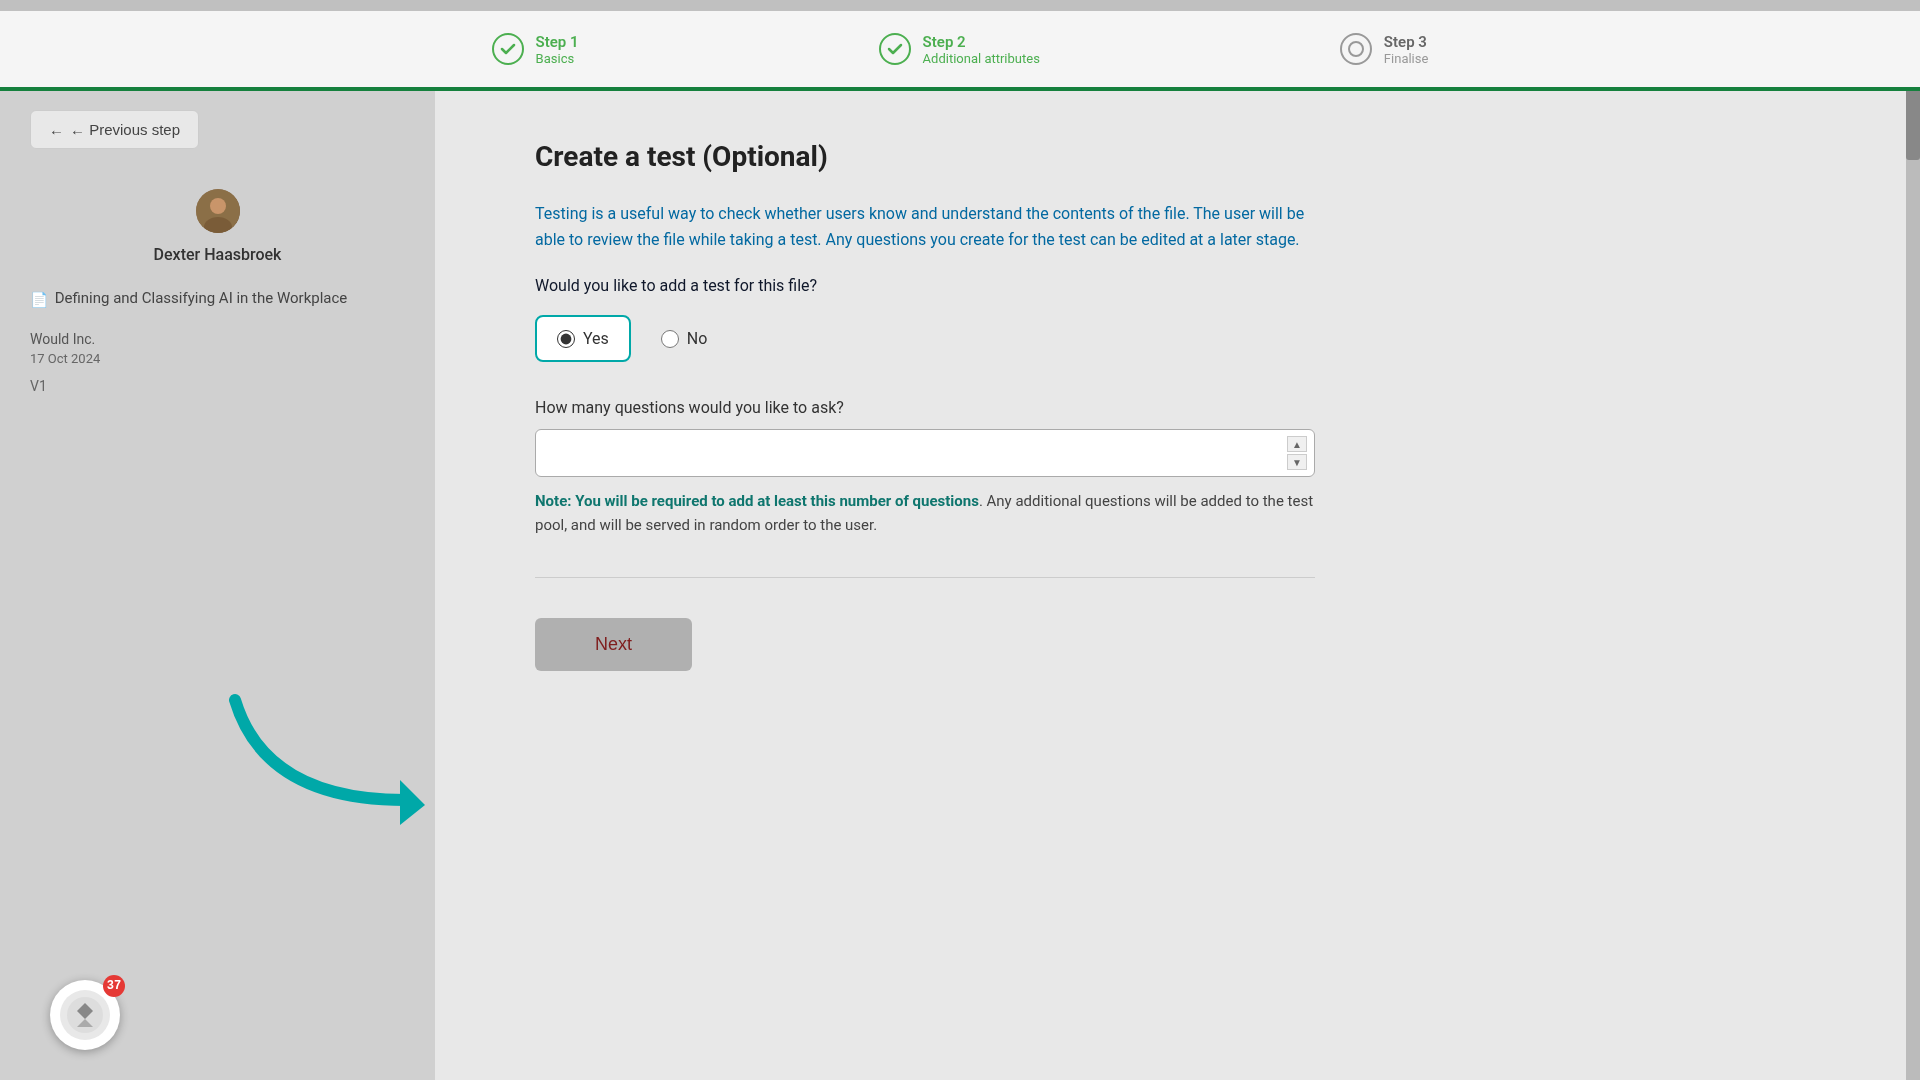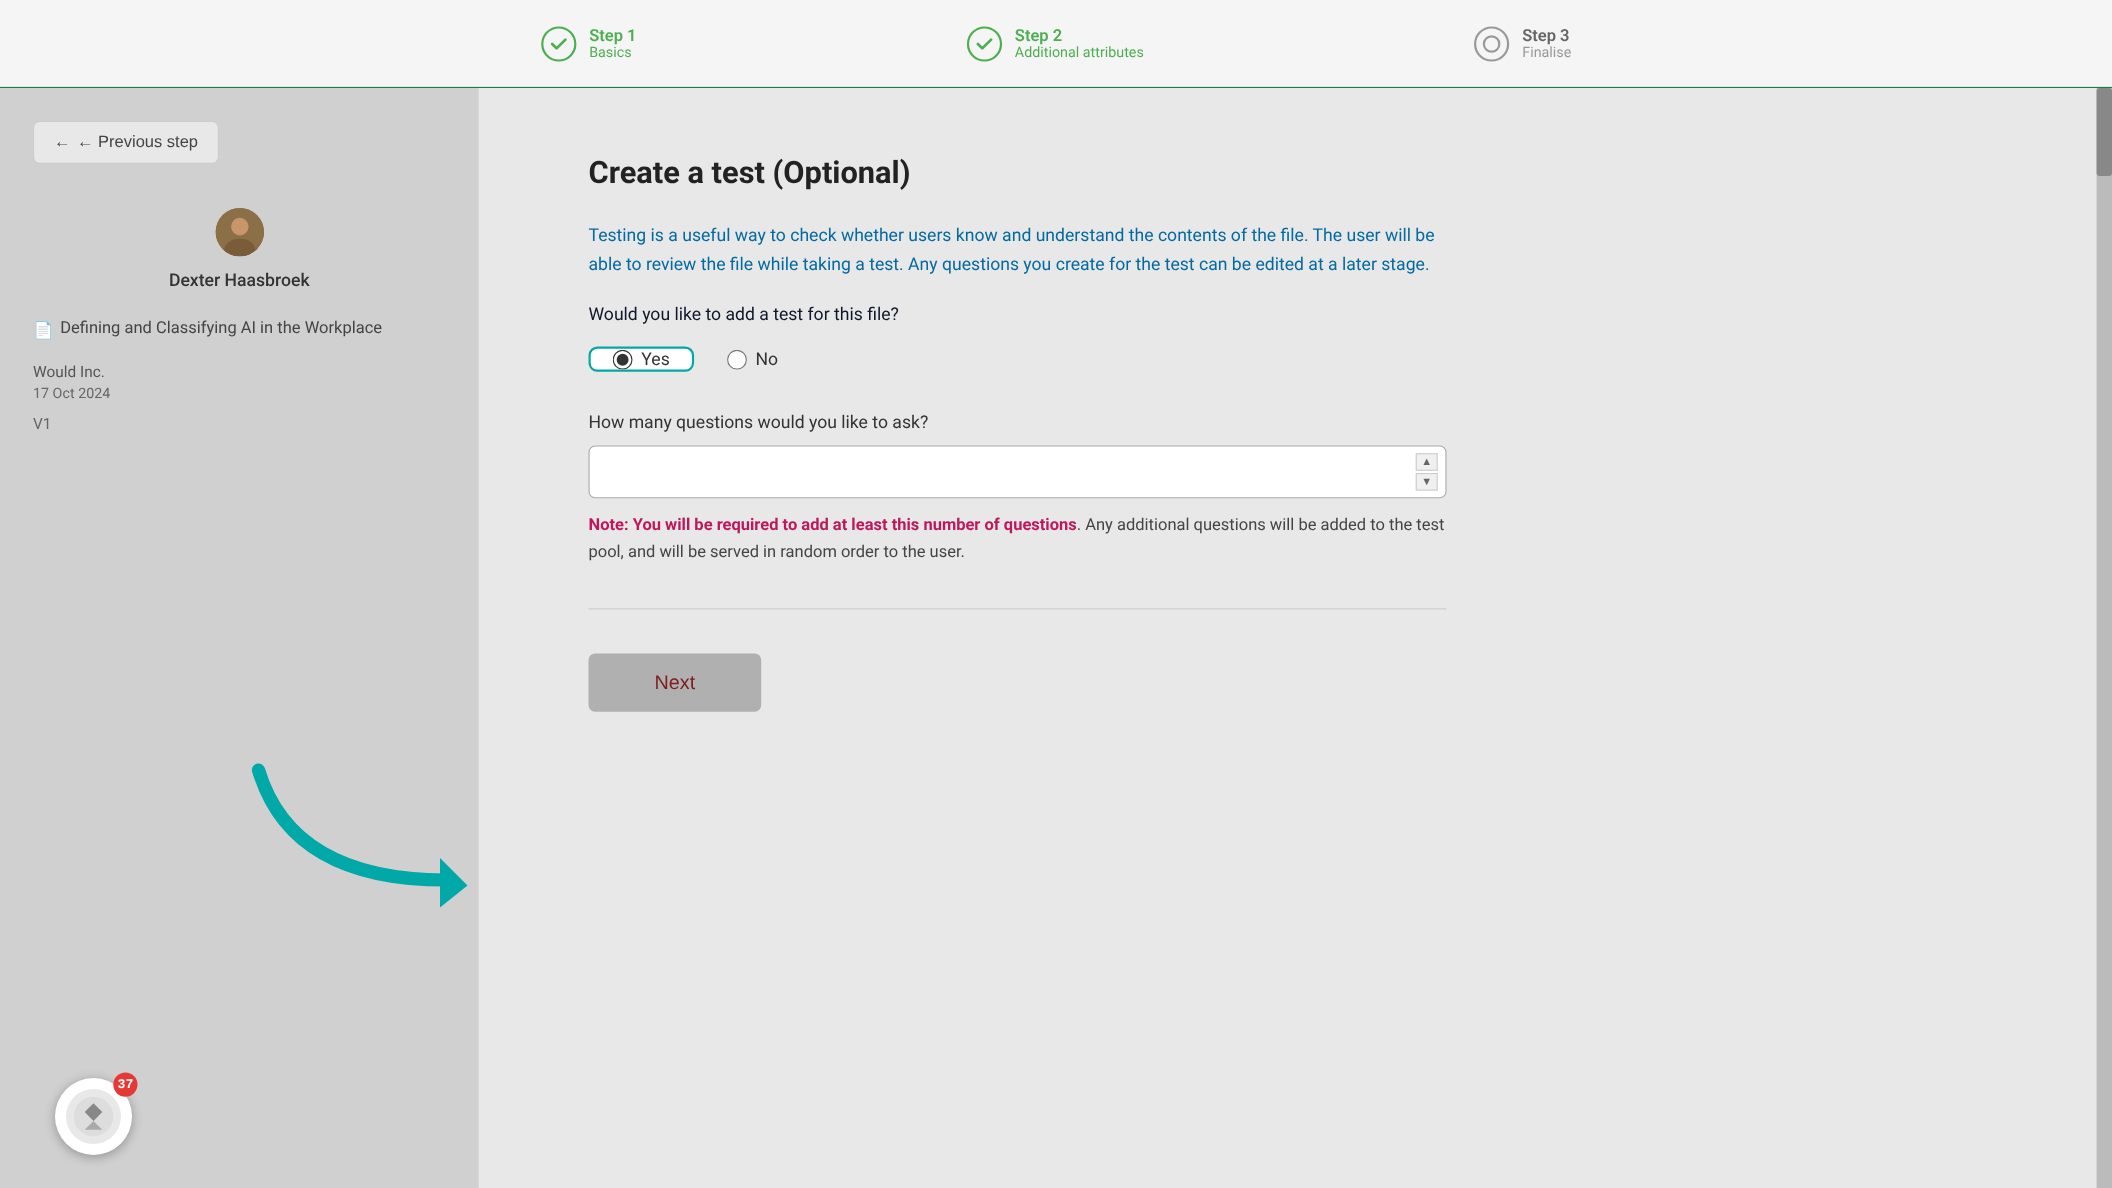--- a/index.html
+++ b/index.html
@@ -15,29 +15,29 @@
     .page-wrapper {
       width: 1920px;
       height: 1080px;
       background: #c0c0c0;
       position: relative;
     }
 
     
     .stepper-bar {
       position: absolute;
-      top: 0;
+      top: 11px;
       left: 0;
       right: 0;
       height: 80px;
       background: #f5f5f5;
       display: flex;
       justify-content: center;
       gap: 300px;
-      border-bottom: 1px solid #15803d;
+      border-bottom: 4px solid #15803d;
       z-index: 10;
     }
 
     .step-item {
       display: flex;
       align-items: center;
       gap: 12px;
     }
 
     .step-icon {
@@ -238,21 +238,21 @@
     .radio-option {
       display: flex;
       align-items: center;
       gap: 8px;
       cursor: pointer;
     }
 
     .radio-option.highlighted {
       border: 2px solid #00a8a8;
       border-radius: 8px;
-      padding: 0 20px;
+      padding: 12px 20px;
       background: white;
     }
 
     .radio-input {
       width: 18px;
       height: 18px;
       accent-color: #555;
       cursor: pointer;
     }
 
@@ -318,21 +318,21 @@
 
     .note-text {
       font-size: 15px;
       color: #444;
       line-height: 1.6;
       max-width: 780px;
     }
 
     .note-bold {
       font-weight: 700;
-      color: #be185d;
+      color: #0f766e;
     }
 
     
     .divider {
       border: none;
       border-top: 1px solid #ccc;
       margin: 40px 0;
       max-width: 780px;
     }
 

